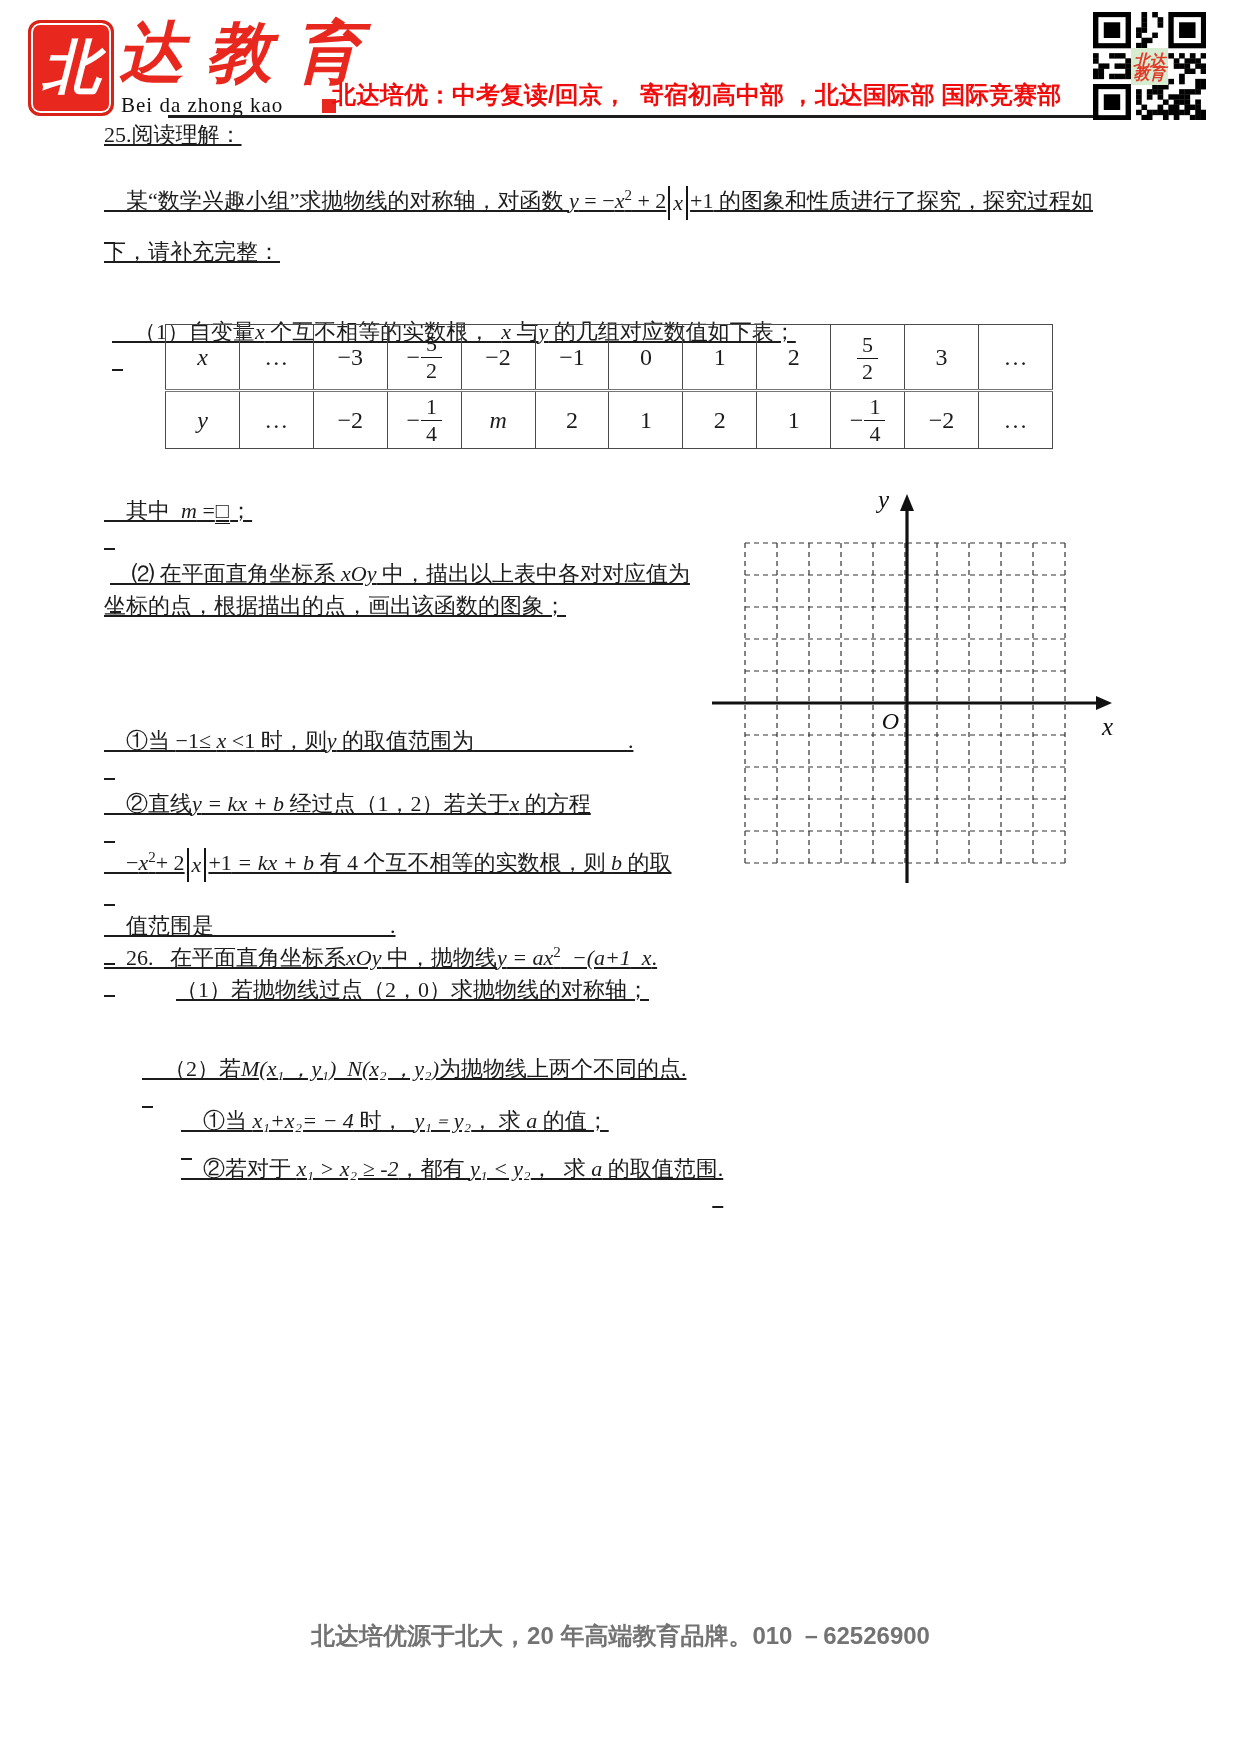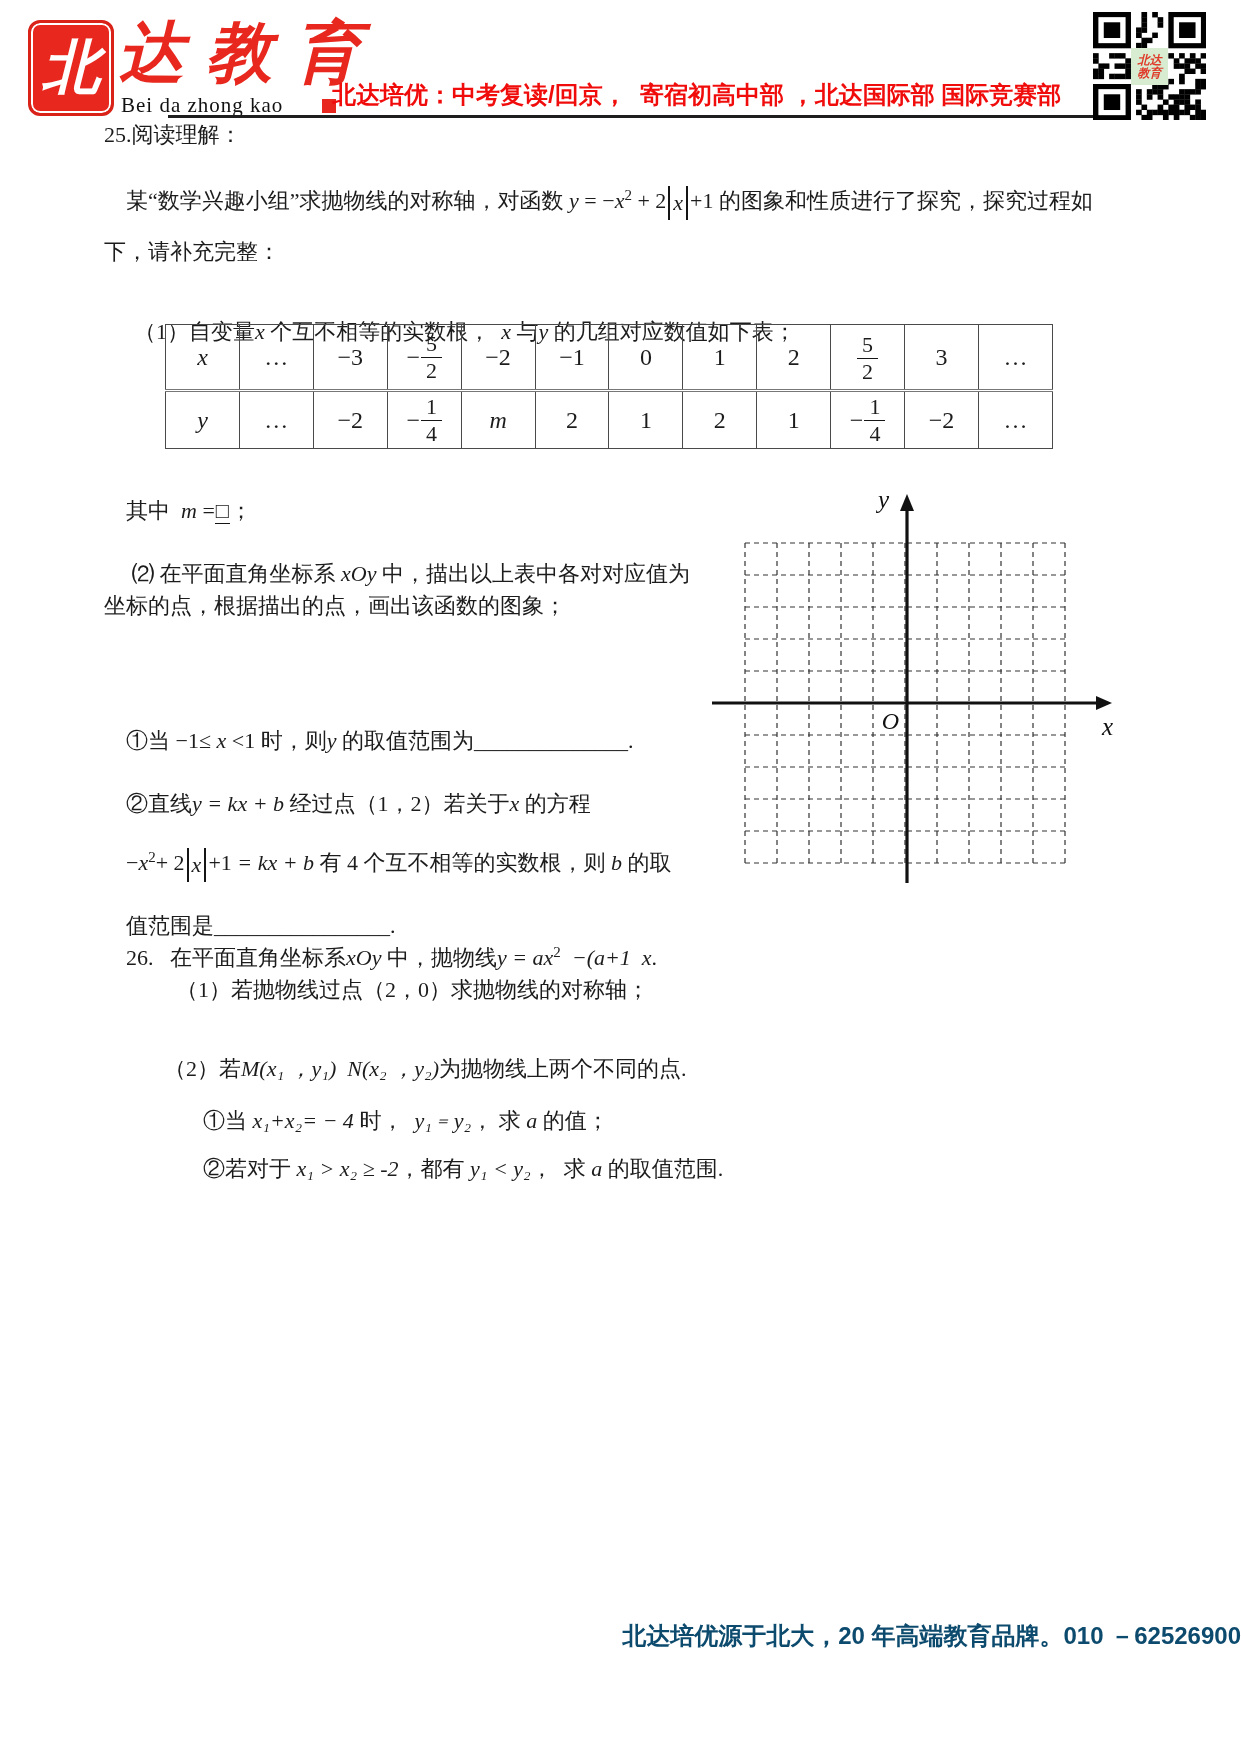--- a/index.html
+++ b/index.html
@@ -23,24 +23,24 @@
   .brand-dot{ position:absolute; left:322px; top:99px; width:14px; height:14px; background:#e8281e; }
   .slogan{
     position:absolute; left:332px; top:79px; font-size:24px; font-weight:bold; color:#f10c0c;
     font-family:"Liberation Sans","DejaVu Sans",sans-serif; white-space:pre;
   }
   .header-rule{ position:absolute; left:168px; top:115px; width:988px; height:3px; background:#1e1e1e; }
   .qr{ position:absolute; left:1093px; top:12px; width:113px; height:108px; background:#fff; }
   .qr-label{
     position:absolute; left:38px; top:36px; width:37px; height:37px; background:#d7ecd0;
     display:flex; flex-direction:column; align-items:center; justify-content:center;
-    color:#e03a2a; font-size:12px; line-height:13px; font-weight:bold; font-style:italic;
-  }
-  
-  .line{ position:absolute; font-size:22px; white-space:pre; }
+    color:#e03a2a; font-size:16px; line-height:13px; font-weight:bold; font-style:italic;
+  }
+  
+  .line{ position:absolute; font-size:22px; white-space:pre;text-decoration:underline; }
   .math{ font-style:italic; }
   .sup{ vertical-align:super; font-size:15px; line-height:0; }
   .abs{
     display:inline-flex; align-items:center; height:34px; vertical-align:middle;
     border-left:2px solid #151515; border-right:2px solid #151515; padding:0 3px; margin:0 2px;
   }
   .blank{ letter-spacing:0; }
   .mbox{ border-bottom:1.5px solid #151515; padding:0 1px; }
   
   .vtable{
@@ -51,22 +51,22 @@
   .vtable tr.row-y td{ height:56px; border-top:3px double #777; }
   .fracwrap{ display:inline-flex; align-items:center; }
   .fsign{ margin-right:1px; }
   .frac{ display:inline-block; font-size:22px; line-height:1.05; vertical-align:middle; }
   .frac .fn{ display:block; border-bottom:1.5px solid #151515; padding:0 5px 1px; }
   .frac .fd{ display:block; padding-top:1px; }
   
   .figure{ position:absolute; left:640px; top:480px; width:500px; height:420px; }
   
   .footer{
-    position:absolute; left:0; top:1620px; width:100%; text-align:right;
-    font-size:24px; font-weight:bold; color:#0c4a6e;
+    position:absolute; left:0; top:1620px; width:100%; text-align:center;
+    font-size:24px; font-weight:bold; color:#737373;
     font-family:"Liberation Sans","DejaVu Sans",sans-serif; white-space:pre;
   }
 </style>
 </head>
 <body>
 
 <div class="page">
 
   <div>
     <div class="seal">

